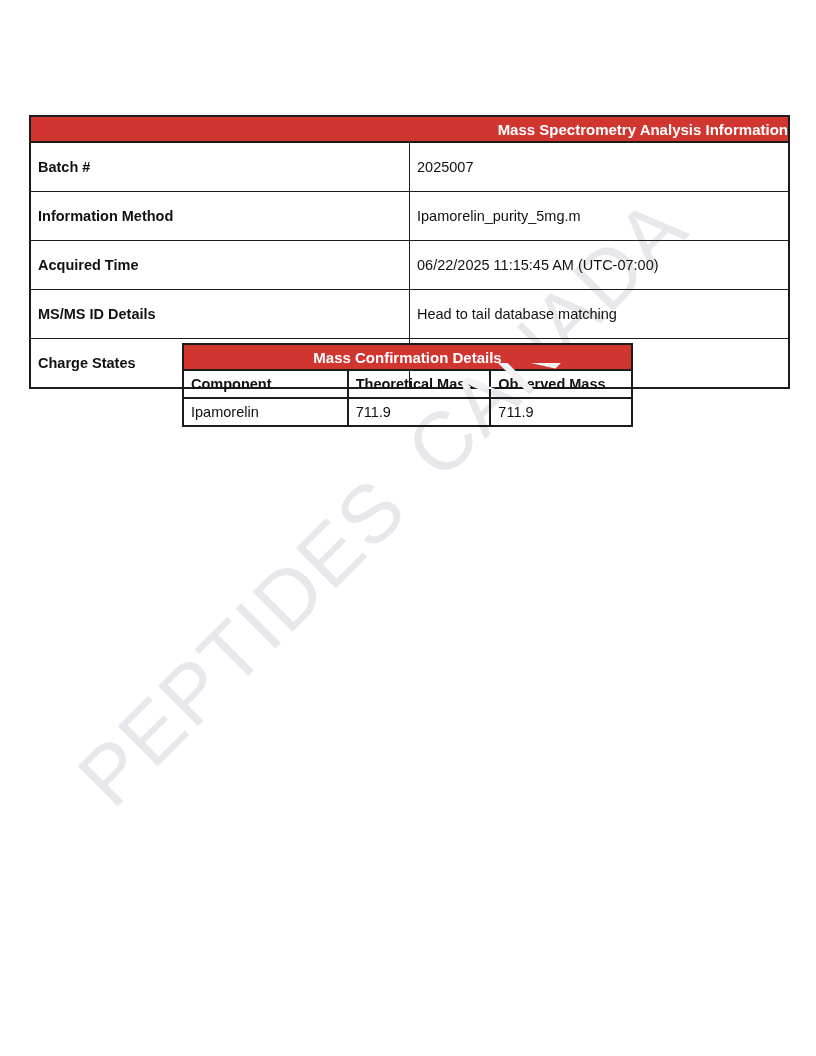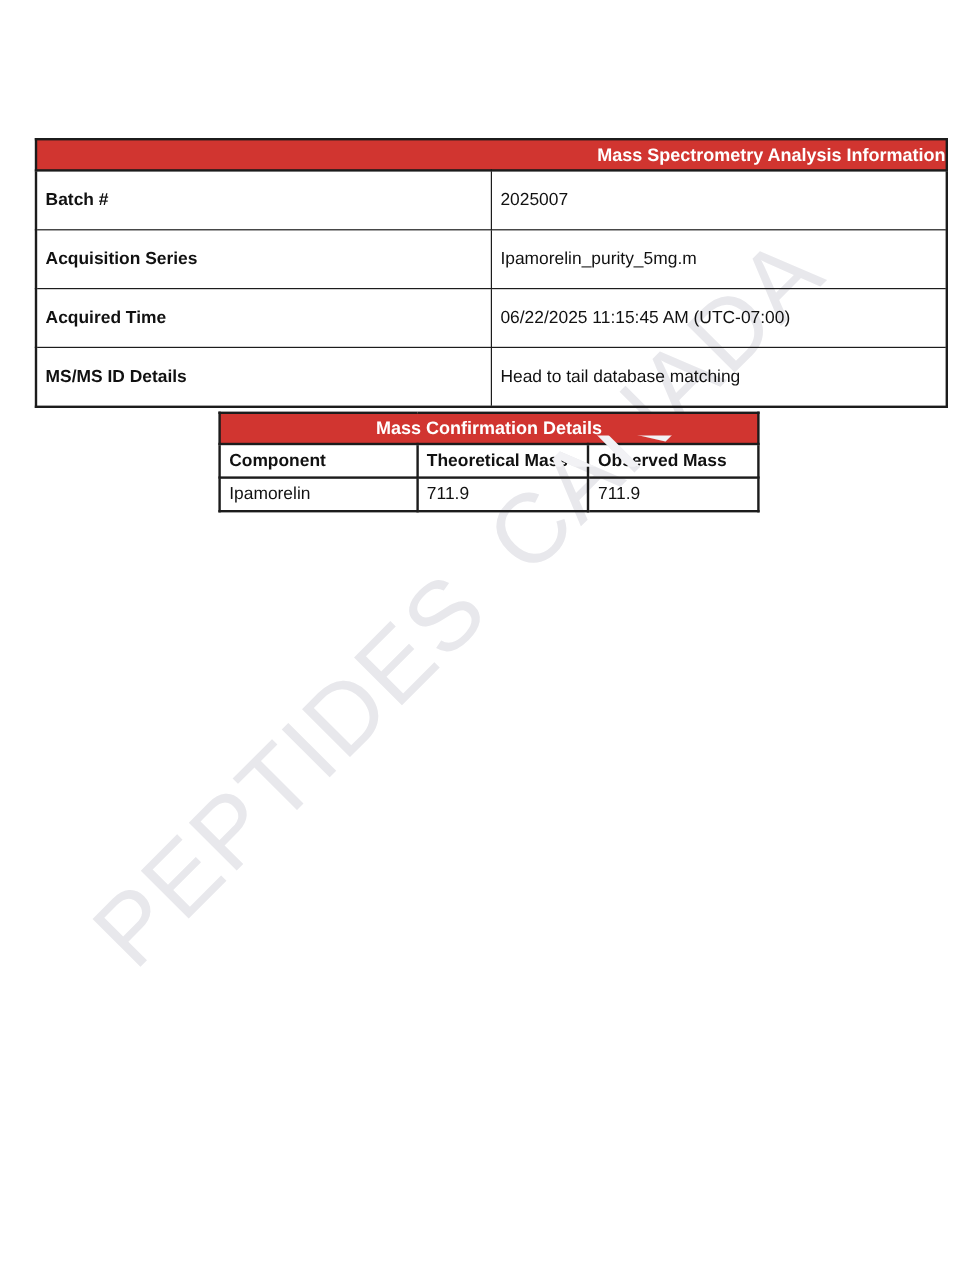--- a/index.html
+++ b/index.html
@@ -135,30 +135,34 @@
       <tr>
         <th class="table-title" colspan="2">Mass Spectrometry Analysis Information</th>
       </tr>
     </thead>
     <tbody>
       <tr>
         <td class="row-label">Batch #</td>
         <td class="row-value">2025007</td>
       </tr>
       <tr>
-        <td class="row-label">Acquisition Series</td>
+        <td class="row-label">Information Method</td>
         <td class="row-value">Ipamorelin_purity_5mg.m</td>
       </tr>
       <tr>
         <td class="row-label">Acquired Time</td>
         <td class="row-value">06/22/2025 11:15:45 AM (UTC-07:00)</td>
       </tr>
       <tr>
         <td class="row-label">MS/MS ID Details</td>
         <td class="row-value">Head to tail database matching</td>
+      </tr>
+      <tr>
+        <td class="row-label">Charge States</td>
+        <td class="row-value">2–4 positive (peptide envelope)</td>
       </tr>
     </tbody>
   </table>
 
   <table class="conf-table">
     <colgroup>
       <col style="width:164px">
       <col style="width:142px">
       <col style="width:141px">
     </colgroup>

